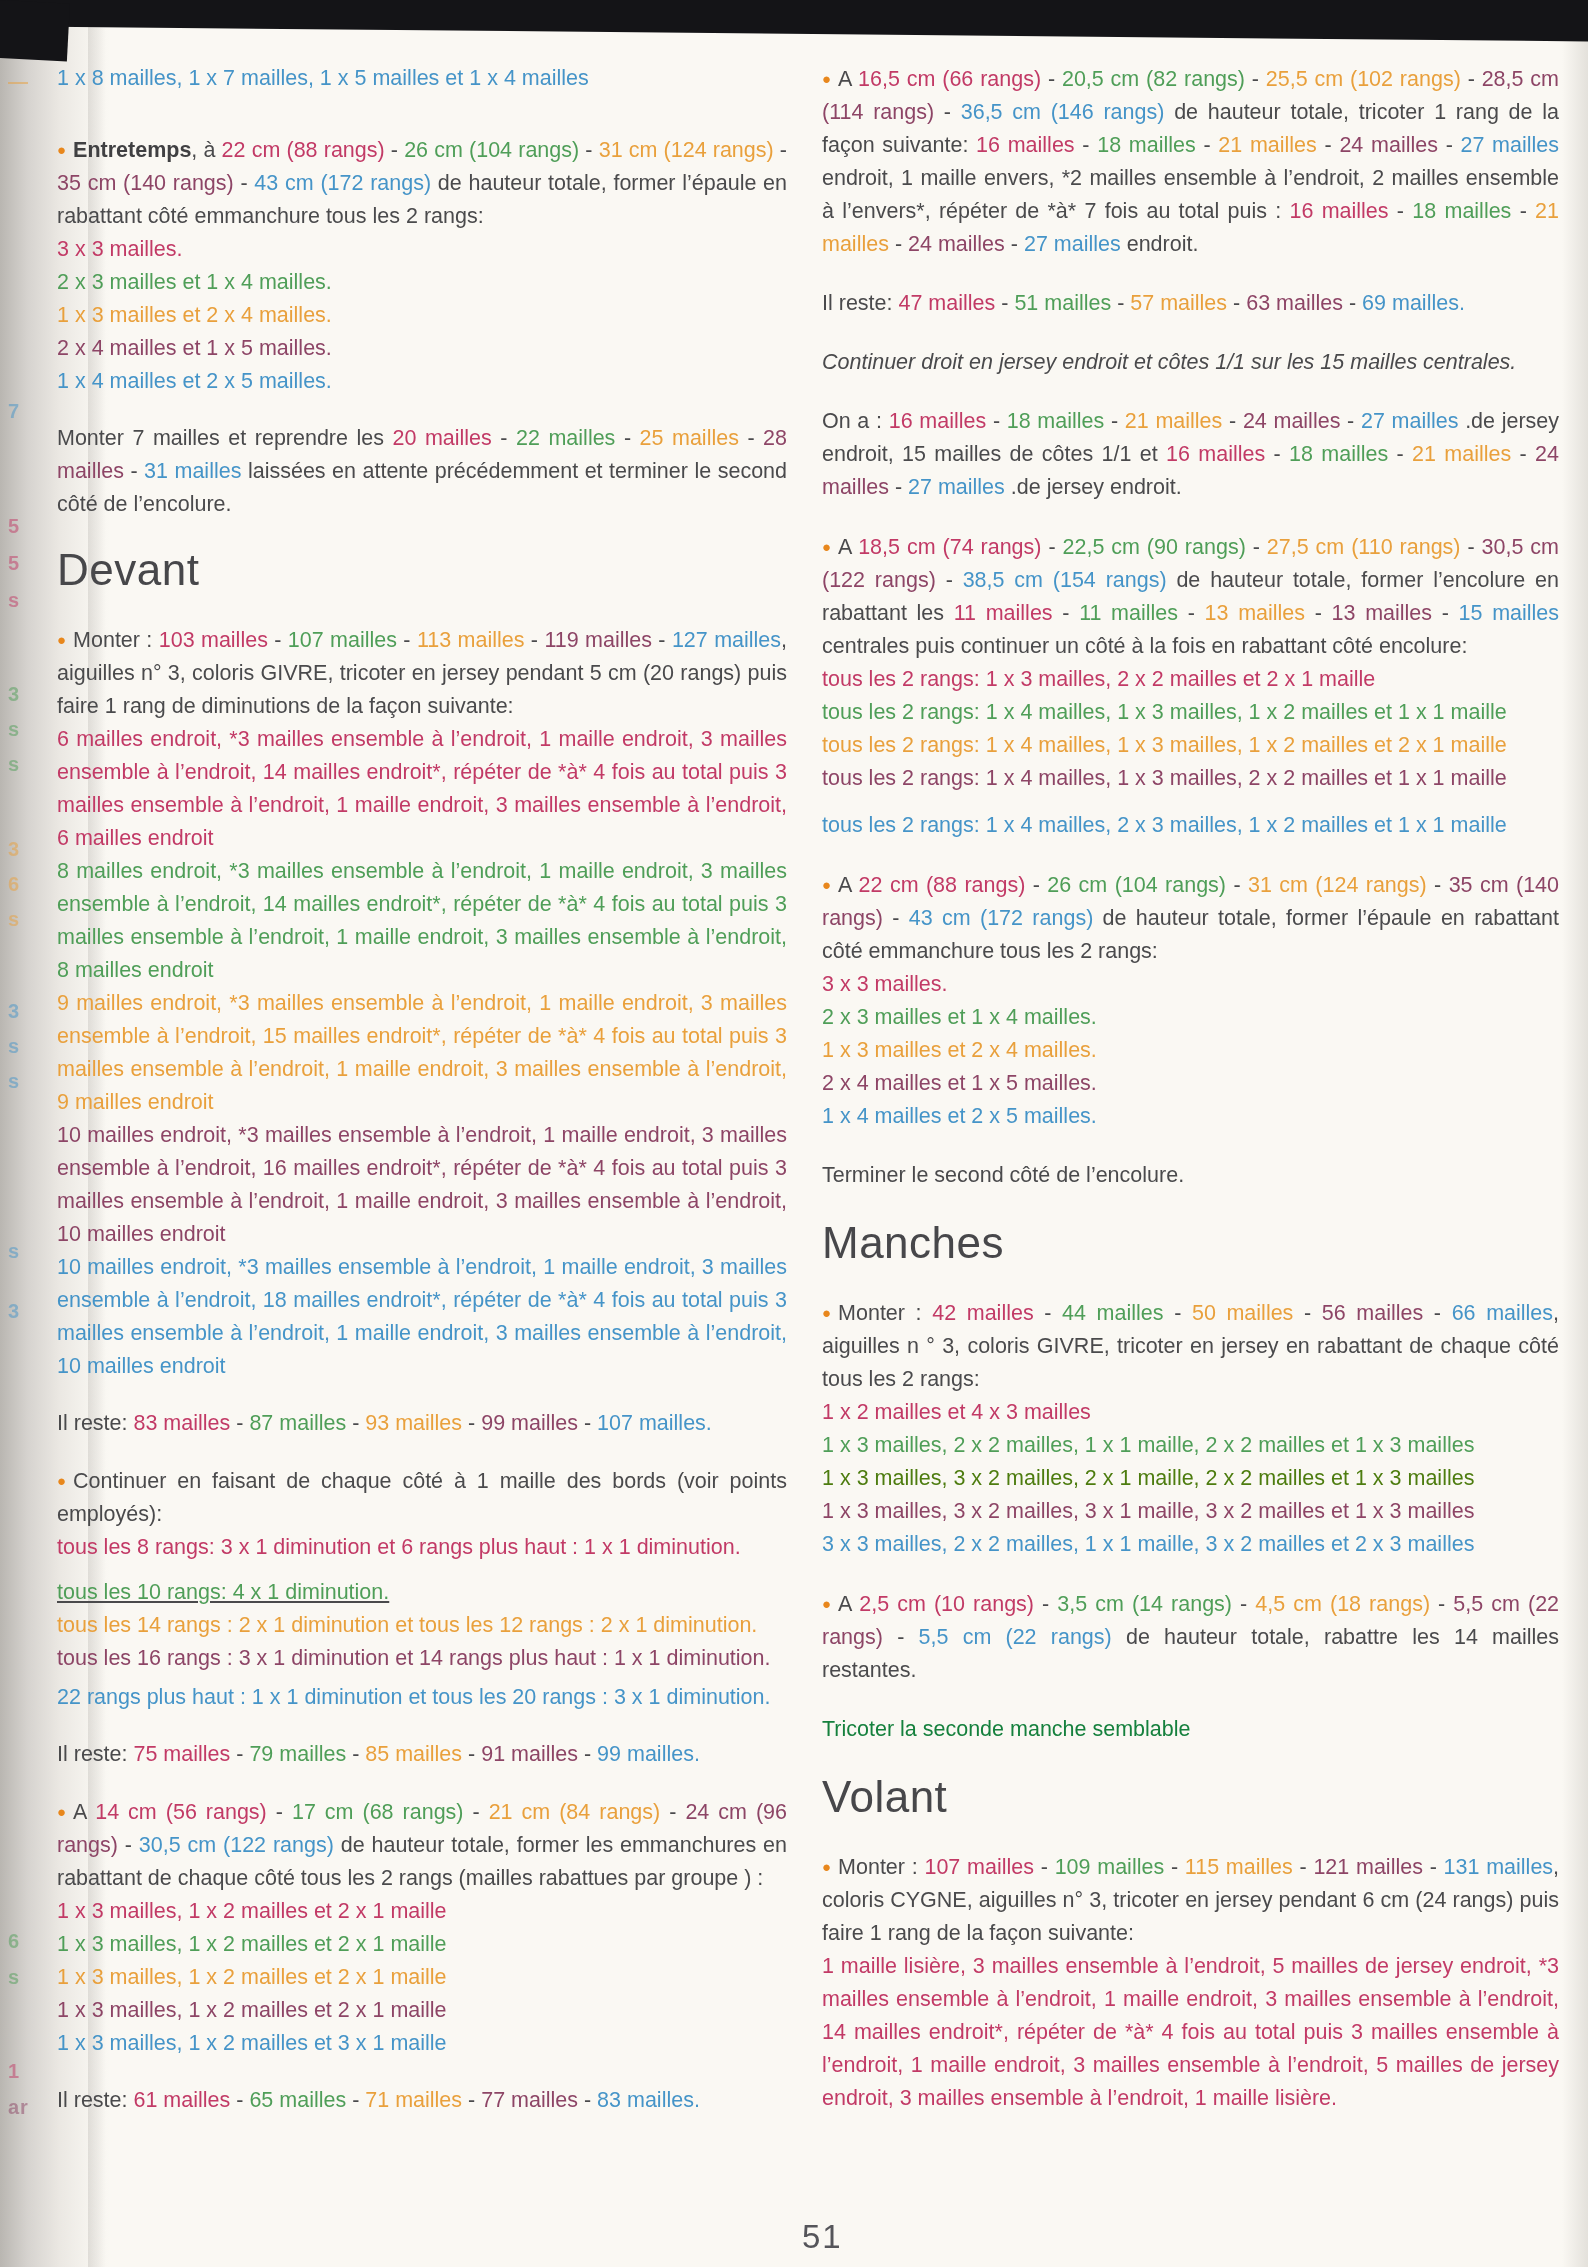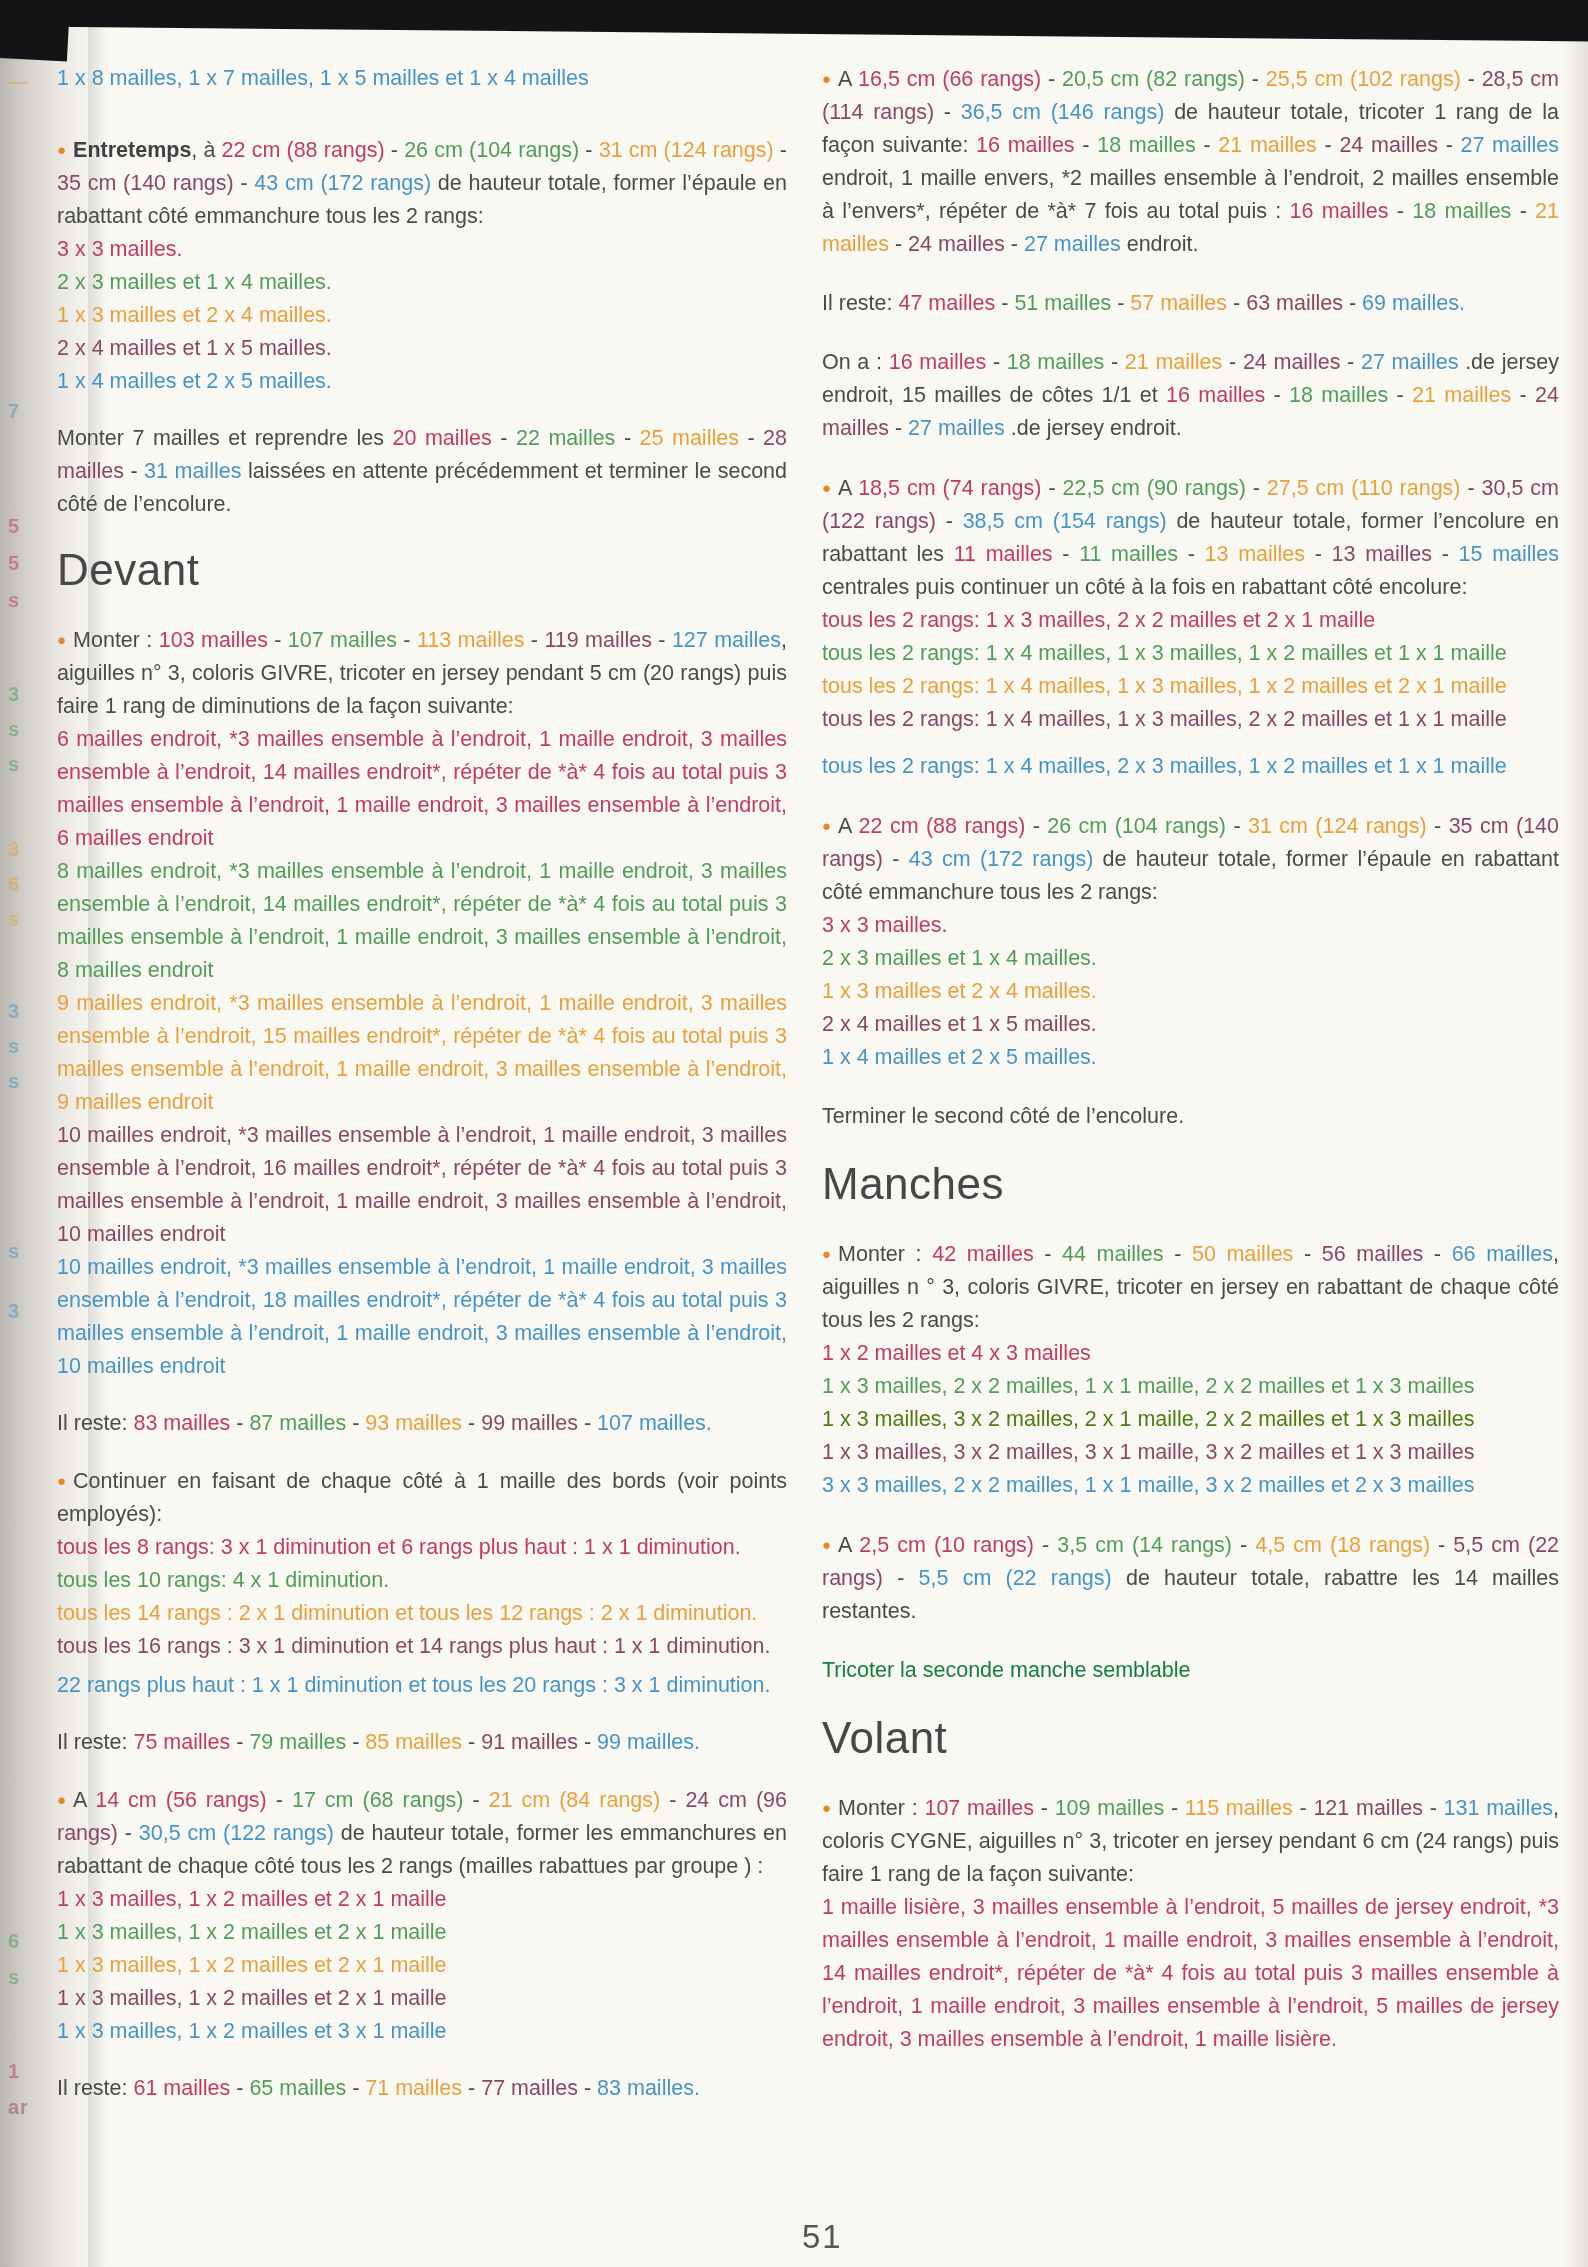--- a/index.html
+++ b/index.html
@@ -103,36 +103,37 @@
       <div class="heading" style="margin-top: 22px;">Devant</div>
       <div class="para" style="margin-top: 26px;"><span class="bullet" style="color: rgb(232, 135, 28);">●</span><span class="seg k" style="color: rgb(74, 74, 76);">Monter : </span><span class="seg s1" style="color: rgb(194, 58, 102);">103 mailles</span><span class="seg k" style="color: rgb(74, 74, 76);"> - </span><span class="seg s2" style="color: rgb(79, 158, 88);">107 mailles</span><span class="seg k" style="color: rgb(74, 74, 76);"> - </span><span class="seg s3" style="color: rgb(233, 160, 60);">113 mailles</span><span class="seg k" style="color: rgb(74, 74, 76);"> - </span><span class="seg s4" style="color: rgb(141, 69, 102);">119 mailles</span><span class="seg k" style="color: rgb(74, 74, 76);"> - </span><span class="seg s5" style="color: rgb(69, 148, 200);">127 mailles</span><span class="seg k" style="color: rgb(74, 74, 76);">, aiguilles n° 3, coloris GIVRE, tricoter en jersey pendant 5 cm (20 rangs) puis faire 1 rang de diminutions de la façon suivante:</span></div>
       <div class="para" style="margin-top: 0px;"><span class="seg s1" style="color: rgb(194, 58, 102);">6 mailles endroit, *3 mailles ensemble à l’endroit, 1 maille endroit, 3 mailles ensemble à l’endroit, 14 mailles endroit*, répéter de *à* 4 fois au total puis 3 mailles ensemble à l’endroit, 1 maille endroit, 3 mailles ensemble à l’endroit, 6 mailles endroit</span></div>
       <div class="para" style="margin-top: 0px;"><span class="seg s2" style="color: rgb(79, 158, 88);">8 mailles endroit, *3 mailles ensemble à l’endroit, 1 maille endroit, 3 mailles ensemble à l’endroit, 14 mailles endroit*, répéter de *à* 4 fois au total puis 3 mailles ensemble à l’endroit, 1 maille endroit, 3 mailles ensemble à l’endroit, 8 mailles endroit</span></div>
       <div class="para" style="margin-top: 0px;"><span class="seg s3" style="color: rgb(233, 160, 60);">9 mailles endroit, *3 mailles ensemble à l’endroit, 1 maille endroit, 3 mailles ensemble à l’endroit, 15 mailles endroit*, répéter de *à* 4 fois au total puis 3 mailles ensemble à l’endroit, 1 maille endroit, 3 mailles ensemble à l’endroit, 9 mailles endroit</span></div>
       <div class="para" style="margin-top: 0px;"><span class="seg s4" style="color: rgb(141, 69, 102);">10 mailles endroit, *3 mailles ensemble à l’endroit, 1 maille endroit, 3 mailles ensemble à l’endroit, 16 mailles endroit*, répéter de *à* 4 fois au total puis 3 mailles ensemble à l’endroit, 1 maille endroit, 3 mailles ensemble à l’endroit, 10 mailles endroit</span></div>
       <div class="para" style="margin-top: 0px;"><span class="seg s5" style="color: rgb(69, 148, 200);">10 mailles endroit, *3 mailles ensemble à l’endroit, 1 maille endroit, 3 mailles ensemble à l’endroit, 18 mailles endroit*, répéter de *à* 4 fois au total puis 3 mailles ensemble à l’endroit, 1 maille endroit, 3 mailles ensemble à l’endroit, 10 mailles endroit</span></div>
       <div class="line" style="margin-top: 24px;"><span class="seg k" style="color: rgb(74, 74, 76);">Il reste: </span><span class="seg s1" style="color: rgb(194, 58, 102);">83 mailles</span><span class="seg k" style="color: rgb(74, 74, 76);"> - </span><span class="seg s2" style="color: rgb(79, 158, 88);">87 mailles</span><span class="seg k" style="color: rgb(74, 74, 76);"> - </span><span class="seg s3" style="color: rgb(233, 160, 60);">93 mailles</span><span class="seg k" style="color: rgb(74, 74, 76);"> - </span><span class="seg s4" style="color: rgb(141, 69, 102);">99 mailles</span><span class="seg k" style="color: rgb(74, 74, 76);"> - </span><span class="seg s5" style="color: rgb(69, 148, 200);">107 mailles.</span></div>
       <div class="para" style="margin-top: 24px;"><span class="bullet" style="color: rgb(232, 135, 28);">●</span><span class="seg k" style="color: rgb(74, 74, 76);">Continuer en faisant de chaque côté à 1 maille des bords (voir points employés):</span></div>
       <div class="para" style="margin-top: 0px;"><span class="seg s1" style="color: rgb(194, 58, 102);">tous les 8 rangs: 3 x 1 diminution et 6 rangs plus haut : 1 x 1 diminution.</span></div>
-      <div class="para" style="margin-top: 0px;"><span class="seg s2" style="color: rgb(79, 158, 88);">tous les 10 rangs: 4 x 1 diminution.</span></div>
+      <div class="para" style="margin-top: 12px; text-decoration: underline;"><span class="seg s2" style="color: rgb(79, 158, 88);">tous les 10 rangs: 4 x 1 diminution.</span></div>
       <div class="para" style="margin-top: 0px;"><span class="seg s3" style="color: rgb(233, 160, 60);">tous les 14 rangs : 2 x 1 diminution et tous les 12 rangs : 2 x 1 diminution.</span></div>
       <div class="para" style="margin-top: 0px;"><span class="seg s4" style="color: rgb(141, 69, 102);">tous les 16 rangs : 3 x 1 diminution et 14 rangs plus haut : 1 x 1 diminution.</span></div>
       <div class="para" style="margin-top: 6px;"><span class="seg s5" style="color: rgb(69, 148, 200);">22 rangs plus haut : 1 x 1 diminution et tous les 20 rangs : 3 x 1 diminution.</span></div>
       <div class="line" style="margin-top: 24px;"><span class="seg k" style="color: rgb(74, 74, 76);">Il reste: </span><span class="seg s1" style="color: rgb(194, 58, 102);">75 mailles</span><span class="seg k" style="color: rgb(74, 74, 76);"> - </span><span class="seg s2" style="color: rgb(79, 158, 88);">79 mailles</span><span class="seg k" style="color: rgb(74, 74, 76);"> - </span><span class="seg s3" style="color: rgb(233, 160, 60);">85 mailles</span><span class="seg k" style="color: rgb(74, 74, 76);"> - </span><span class="seg s4" style="color: rgb(141, 69, 102);">91 mailles</span><span class="seg k" style="color: rgb(74, 74, 76);"> - </span><span class="seg s5" style="color: rgb(69, 148, 200);">99 mailles.</span></div>
       <div class="para" style="margin-top: 24px;"><span class="bullet" style="color: rgb(232, 135, 28);">●</span><span class="seg k" style="color: rgb(74, 74, 76);">A </span><span class="seg s1" style="color: rgb(194, 58, 102);">14 cm (56 rangs)</span><span class="seg k" style="color: rgb(74, 74, 76);"> - </span><span class="seg s2" style="color: rgb(79, 158, 88);">17 cm (68 rangs)</span><span class="seg k" style="color: rgb(74, 74, 76);"> - </span><span class="seg s3" style="color: rgb(233, 160, 60);">21 cm (84 rangs)</span><span class="seg k" style="color: rgb(74, 74, 76);"> - </span><span class="seg s4" style="color: rgb(141, 69, 102);">24 cm (96 rangs)</span><span class="seg k" style="color: rgb(74, 74, 76);"> - </span><span class="seg s5" style="color: rgb(69, 148, 200);">30,5 cm (122 rangs)</span><span class="seg k" style="color: rgb(74, 74, 76);"> de hauteur totale, former les emmanchures en rabattant de chaque côté tous les 2 rangs (mailles rabattues par groupe ) :</span></div>
       <div class="line" style="margin-top: 0px;"><span class="seg s1" style="color: rgb(194, 58, 102);">1 x 3 mailles, 1 x 2 mailles et 2 x 1 maille</span></div>
       <div class="line" style="margin-top: 0px;"><span class="seg s2" style="color: rgb(79, 158, 88);">1 x 3 mailles, 1 x 2 mailles et 2 x 1 maille</span></div>
       <div class="line" style="margin-top: 0px;"><span class="seg s3" style="color: rgb(233, 160, 60);">1 x 3 mailles, 1 x 2 mailles et 2 x 1 maille</span></div>
       <div class="line" style="margin-top: 0px;"><span class="seg s4" style="color: rgb(141, 69, 102);">1 x 3 mailles, 1 x 2 mailles et 2 x 1 maille</span></div>
       <div class="line" style="margin-top: 0px;"><span class="seg s5" style="color: rgb(69, 148, 200); text-align: center;">1 x 3 mailles, 1 x 2 mailles et 3 x 1 maille</span></div>
       <div class="line" style="margin-top: 24px;"><span class="seg k" style="color: rgb(74, 74, 76);">Il reste: </span><span class="seg s1" style="color: rgb(194, 58, 102);">61 mailles</span><span class="seg k" style="color: rgb(74, 74, 76);"> - </span><span class="seg s2" style="color: rgb(79, 158, 88);">65 mailles</span><span class="seg k" style="color: rgb(74, 74, 76);"> - </span><span class="seg s3" style="color: rgb(233, 160, 60);">71 mailles</span><span class="seg k" style="color: rgb(74, 74, 76);"> - </span><span class="seg s4" style="color: rgb(141, 69, 102);">77 mailles</span><span class="seg k" style="color: rgb(74, 74, 76);"> - </span><span class="seg s5" style="color: rgb(69, 148, 200);">83 mailles.</span></div>
     </div>
   <div id="col-right" class="col">
       <div class="para" style="margin-top: 0px;"><span class="bullet" style="color: rgb(232, 135, 28);">●</span><span class="seg k" style="color: rgb(74, 74, 76);">A </span><span class="seg s1" style="color: rgb(194, 58, 102);">16,5 cm (66 rangs)</span><span class="seg k" style="color: rgb(74, 74, 76);"> - </span><span class="seg s2" style="color: rgb(79, 158, 88);">20,5 cm (82 rangs)</span><span class="seg k" style="color: rgb(74, 74, 76);"> - </span><span class="seg s3" style="color: rgb(233, 160, 60);">25,5 cm (102 rangs)</span><span class="seg k" style="color: rgb(74, 74, 76);"> - </span><span class="seg s4" style="color: rgb(141, 69, 102);">28,5 cm (114 rangs)</span><span class="seg k" style="color: rgb(74, 74, 76);"> - </span><span class="seg s5" style="color: rgb(69, 148, 200);">36,5 cm (146 rangs)</span><span class="seg k" style="color: rgb(74, 74, 76);"> de hauteur totale, tricoter 1 rang de la façon suivante: </span><span class="seg s1" style="color: rgb(194, 58, 102);">16 mailles</span><span class="seg k" style="color: rgb(74, 74, 76);"> - </span><span class="seg s2" style="color: rgb(79, 158, 88);">18 mailles</span><span class="seg k" style="color: rgb(74, 74, 76);"> - </span><span class="seg s3" style="color: rgb(233, 160, 60);">21 mailles</span><span class="seg k" style="color: rgb(74, 74, 76);"> - </span><span class="seg s4" style="color: rgb(141, 69, 102);">24 mailles</span><span class="seg k" style="color: rgb(74, 74, 76);"> - </span><span class="seg s5" style="color: rgb(69, 148, 200);">27 mailles</span><span class="seg k" style="color: rgb(74, 74, 76);"> endroit, 1 maille envers, *2 mailles ensemble à l’endroit, 2 mailles ensemble à l’envers*, répéter de *à* 7 fois au total puis : </span><span class="seg s1" style="color: rgb(194, 58, 102);">16 mailles</span><span class="seg k" style="color: rgb(74, 74, 76);"> - </span><span class="seg s2" style="color: rgb(79, 158, 88);">18 mailles</span><span class="seg k" style="color: rgb(74, 74, 76);"> - </span><span class="seg s3" style="color: rgb(233, 160, 60);">21 mailles</span><span class="seg k" style="color: rgb(74, 74, 76);"> - </span><span class="seg s4" style="color: rgb(141, 69, 102);">24 mailles</span><span class="seg k" style="color: rgb(74, 74, 76);"> - </span><span class="seg s5" style="color: rgb(69, 148, 200);">27 mailles</span><span class="seg k" style="color: rgb(74, 74, 76);"> endroit.</span></div>
       <div class="line" style="margin-top: 26px;"><span class="seg k" style="color: rgb(74, 74, 76);">Il reste:  </span><span class="seg s1" style="color: rgb(194, 58, 102);">47 mailles</span><span class="seg k" style="color: rgb(74, 74, 76);"> - </span><span class="seg s2" style="color: rgb(79, 158, 88);">51 mailles</span><span class="seg k" style="color: rgb(74, 74, 76);"> - </span><span class="seg s3" style="color: rgb(233, 160, 60);">57 mailles</span><span class="seg k" style="color: rgb(74, 74, 76);"> - </span><span class="seg s4" style="color: rgb(141, 69, 102);">63  mailles</span><span class="seg k" style="color: rgb(74, 74, 76);"> - </span><span class="seg s5" style="color: rgb(69, 148, 200);">69 mailles.</span></div>
+      <div class="para italic" style="margin-top: 26px;"><span class="seg i" style="color: rgb(74, 74, 76);">Continuer droit en jersey endroit et côtes 1/1 sur les 15 mailles centrales.</span></div>
       <div class="para" style="margin-top: 26px;"><span class="seg k" style="color: rgb(74, 74, 76);">On a : </span><span class="seg s1" style="color: rgb(194, 58, 102);">16 mailles</span><span class="seg k" style="color: rgb(74, 74, 76);"> - </span><span class="seg s2" style="color: rgb(79, 158, 88);">18 mailles</span><span class="seg k" style="color: rgb(74, 74, 76);"> - </span><span class="seg s3" style="color: rgb(233, 160, 60);">21 mailles</span><span class="seg k" style="color: rgb(74, 74, 76);"> - </span><span class="seg s4" style="color: rgb(141, 69, 102);">24  mailles</span><span class="seg k" style="color: rgb(74, 74, 76);"> - </span><span class="seg s5" style="color: rgb(69, 148, 200);">27 mailles</span><span class="seg k" style="color: rgb(74, 74, 76);"> .de jersey endroit, 15 mailles de côtes 1/1 et  </span><span class="seg s1" style="color: rgb(194, 58, 102);">16 mailles</span><span class="seg k" style="color: rgb(74, 74, 76);"> - </span><span class="seg s2" style="color: rgb(79, 158, 88);">18 mailles</span><span class="seg k" style="color: rgb(74, 74, 76);"> - </span><span class="seg s3" style="color: rgb(233, 160, 60);">21 mailles</span><span class="seg k" style="color: rgb(74, 74, 76);"> - </span><span class="seg s4" style="color: rgb(141, 69, 102);">24  mailles</span><span class="seg k" style="color: rgb(74, 74, 76);"> - </span><span class="seg s5" style="color: rgb(69, 148, 200);">27 mailles</span><span class="seg k" style="color: rgb(74, 74, 76);"> .de jersey endroit.</span></div>
       <div class="para" style="margin-top: 26px;"><span class="bullet" style="color: rgb(232, 135, 28);">●</span><span class="seg k" style="color: rgb(74, 74, 76);">A </span><span class="seg s1" style="color: rgb(194, 58, 102);">18,5 cm (74 rangs)</span><span class="seg k" style="color: rgb(74, 74, 76);"> - </span><span class="seg s2" style="color: rgb(79, 158, 88);">22,5 cm (90 rangs)</span><span class="seg k" style="color: rgb(74, 74, 76);"> - </span><span class="seg s3" style="color: rgb(233, 160, 60);">27,5 cm (110 rangs)</span><span class="seg k" style="color: rgb(74, 74, 76);"> - </span><span class="seg s4" style="color: rgb(141, 69, 102);">30,5 cm (122 rangs)</span><span class="seg k" style="color: rgb(74, 74, 76);"> - </span><span class="seg s5" style="color: rgb(69, 148, 200);">38,5 cm (154 rangs)</span><span class="seg k" style="color: rgb(74, 74, 76);"> de hauteur totale, former l’encolure en rabattant les </span><span class="seg s1" style="color: rgb(194, 58, 102);">11 mailles</span><span class="seg k" style="color: rgb(74, 74, 76);"> - </span><span class="seg s2" style="color: rgb(79, 158, 88);">11 mailles</span><span class="seg k" style="color: rgb(74, 74, 76);"> - </span><span class="seg s3" style="color: rgb(233, 160, 60);">13 mailles</span><span class="seg k" style="color: rgb(74, 74, 76);"> - </span><span class="seg s4" style="color: rgb(141, 69, 102);">13 mailles</span><span class="seg k" style="color: rgb(74, 74, 76);"> - </span><span class="seg s5" style="color: rgb(69, 148, 200);">15 mailles</span><span class="seg k" style="color: rgb(74, 74, 76);"> centrales puis continuer un côté à la fois en rabattant côté encolure:</span></div>
       <div class="line" style="margin-top: 0px;"><span class="seg s1" style="color: rgb(194, 58, 102);">tous les 2 rangs: 1 x 3 mailles, 2 x 2 mailles et 2 x 1 maille</span></div>
       <div class="line" style="margin-top: 0px;"><span class="seg s2" style="color: rgb(79, 158, 88);">tous les 2 rangs: 1 x 4 mailles, 1 x 3 mailles, 1 x 2 mailles et 1 x 1 maille</span></div>
       <div class="line" style="margin-top: 0px;"><span class="seg s3" style="color: rgb(233, 160, 60);">tous les 2 rangs: 1 x 4 mailles, 1 x 3 mailles, 1 x 2 mailles et 2 x 1 maille</span></div>
       <div class="line" style="margin-top: 0px;"><span class="seg s4" style="color: rgb(141, 69, 102);">tous les 2 rangs: 1 x 4 mailles, 1 x 3 mailles, 2 x 2 mailles et 1 x 1 maille</span></div>
       <div class="line" style="margin-top: 14px;"><span class="seg s5" style="color: rgb(69, 148, 200);">tous les 2 rangs: 1 x 4 mailles, 2 x 3 mailles, 1 x 2 mailles et 1 x 1 maille</span></div>
       <div class="para" style="margin-top: 26px;"><span class="bullet" style="color: rgb(232, 135, 28);">●</span><span class="seg k" style="color: rgb(74, 74, 76);">A </span><span class="seg s1" style="color: rgb(194, 58, 102);">22 cm (88 rangs)</span><span class="seg k" style="color: rgb(74, 74, 76);"> - </span><span class="seg s2" style="color: rgb(79, 158, 88);">26 cm (104 rangs)</span><span class="seg k" style="color: rgb(74, 74, 76);"> - </span><span class="seg s3" style="color: rgb(233, 160, 60);">31 cm (124 rangs)</span><span class="seg k" style="color: rgb(74, 74, 76);"> - </span><span class="seg s4" style="color: rgb(141, 69, 102);">35 cm (140 rangs)</span><span class="seg k" style="color: rgb(74, 74, 76);"> - </span><span class="seg s5" style="color: rgb(69, 148, 200);">43 cm (172 rangs)</span><span class="seg k" style="color: rgb(74, 74, 76);"> de hauteur totale, former l’épaule en rabattant côté emmanchure tous les 2 rangs:</span></div>
       <div class="line" style="margin-top: 0px;"><span class="seg s1" style="color: rgb(194, 58, 102);">3 x 3 mailles.</span></div>
       <div class="line" style="margin-top: 0px;"><span class="seg s2" style="color: rgb(79, 158, 88);">2 x 3 mailles et 1 x 4 mailles.</span></div>

